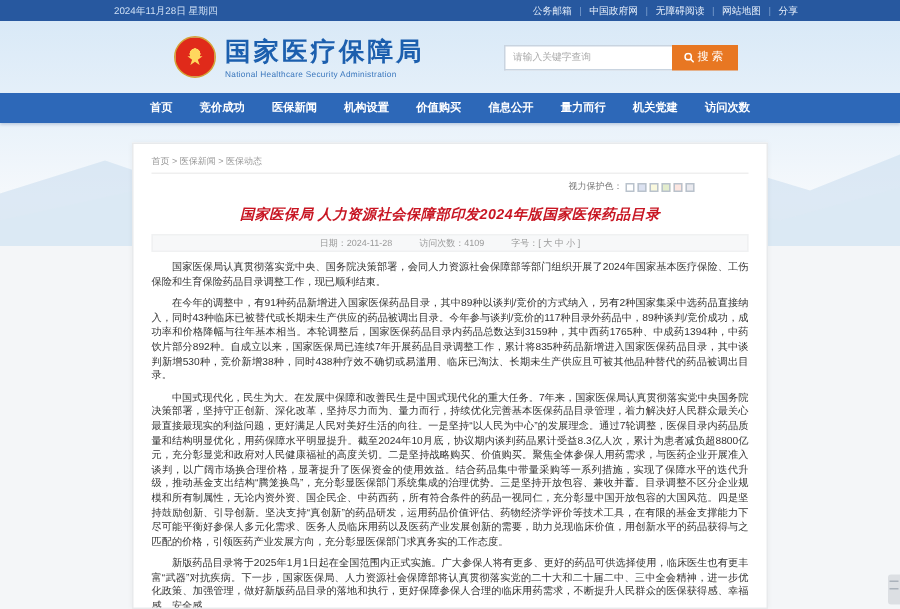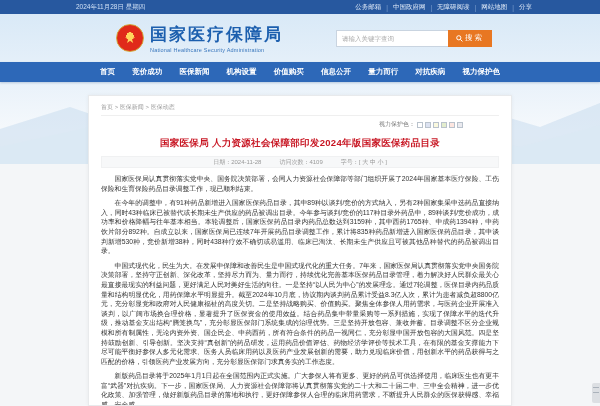--- a/index.html
+++ b/index.html
@@ -46,21 +46,21 @@
   
   .card { position:relative; z-index:3; width:424px; margin:13px auto 0; background:#fff;
     height:311px; border:1px solid #e8eaec; box-shadow:0 0 4px rgba(0,0,0,.05);
     padding:5px 12px 0; overflow:hidden; }
   .crumb-row { font-size:6px; color:#999; padding:2px 0 3px; border-bottom:1px solid #efefef; }
   .crumb-row a { color:#999; text-decoration:none; cursor:pointer; }
   .eye-row { display:flex; align-items:center; justify-content:flex-end; gap:2px;
     padding:4px 36px 3px 0; font-size:6px; color:#777; }
   .swatch { width:6px; height:6px; border:1px solid #b9c2cc; cursor:pointer; }
   .art-title { text-align:center; color:#c81623; font-weight:bold; font-size:9.5px;
-    margin-top:5px; letter-spacing:.3px; }
+    margin-top:5px; letter-spacing:.3px;font-style:italic; }
   .meta { margin-top:6px; background:#f7f8f9; border:1px solid #f0f1f2; height:12px;
     display:flex; align-items:center; justify-content:center; gap:18px;
     font-size:6px; color:#999; }
   .meta .fontsize { cursor:pointer; }
   .body-text { margin-top:6px; font-size:6.8px; line-height:9.6px; color:#333; text-align:justify; }
   .body-text p { text-indent:2em; margin-bottom:5px; }
   
   .float-widget { position:absolute; z-index:6; right:0; top:383px; width:8px; height:20px;
     background:#dcdfe3; border-radius:2px 0 0 2px; cursor:pointer; }
   .float-widget i { display:block; height:1px; background:#aab2bb; margin:4px 1px 0; }
@@ -116,22 +116,22 @@
 
 <div class="nav">
   <div class="nav-inner">
     <a class="nav-item">首页</a>
     <a class="nav-item">竞价成功</a>
     <a class="nav-item">医保新闻</a>
     <a class="nav-item">机构设置</a>
     <a class="nav-item">价值购买</a>
     <a class="nav-item">信息公开</a>
     <a class="nav-item">量力而行</a>
-    <a class="nav-item">对抗疾病</a>
-    <a class="nav-item">视力保护色</a>
+    <a class="nav-item">机关党建</a>
+    <a class="nav-item">访问次数</a>
   </div>
 </div>
 
 <div class="card">
   <div class="crumb-row">
     <a>首页</a><span> &gt; </span><a>医保新闻</a><span> &gt; </span><a>医保动态</a>
   </div>
 
   <div class="eye-row">
     <span>视力保护色：</span>

